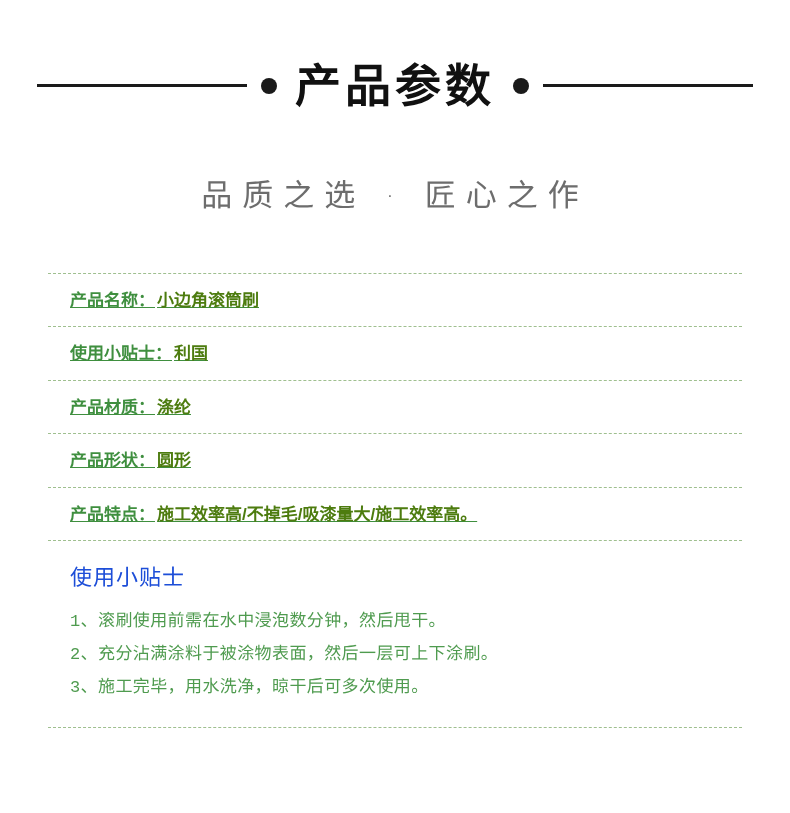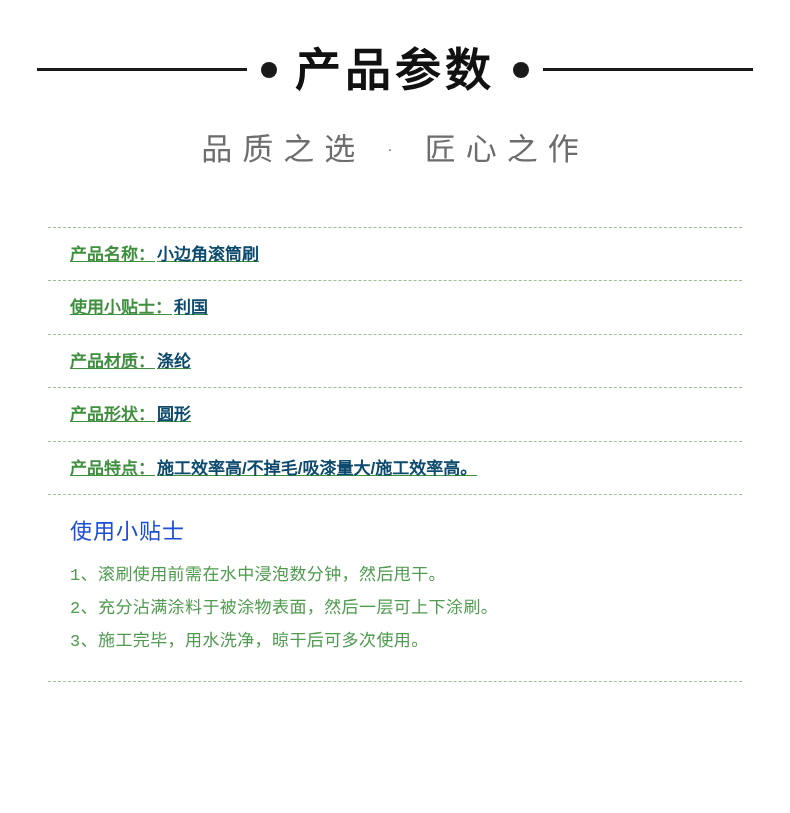--- a/index.html
+++ b/index.html
@@ -17,21 +17,21 @@
 
   .page {
     position: relative;
     width: 790px;
     height: 813px;
     box-sizing: border-box;
   }
 
   
   .header {
-    padding-top: 16px;
+    padding-top: 32px;
     text-align: center;
   }
 
   .title-row {
     display: flex;
     align-items: center;
     justify-content: center;
     gap: 0;
     padding: 0 30px;
   }
@@ -57,20 +57,21 @@
     font-size: 46px;
     font-weight: bold;
     letter-spacing: 4px;
     color: #111;
     line-height: 1;
     white-space: nowrap;
     padding: 0 4px;
   }
 
   .subtitle {
+    margin-top: 30px;
     font-size: 31px;
     letter-spacing: 10px;
     color: #6d6d6d;
     font-weight: 300;
     text-align: center;
     font-family: "DejaVu Sans", "Liberation Sans", sans-serif;
   }
 
   
   .spec-list {
@@ -91,21 +92,21 @@
   }
 
   .spec-label {
     font-weight: bold;
     color: #3f8f3f;
     white-space: nowrap;
   }
 
   .spec-value {
     font-weight: bold;
-    color: #0c4a6e;
+    color: #4d7c0f;
     margin-left: 2px;
   }
 
   
   .tips {
     margin: 0 48px;
     border-bottom: 1px dashed #9fbf8f;
     padding: 18px 22px 22px 22px;
   }
 

